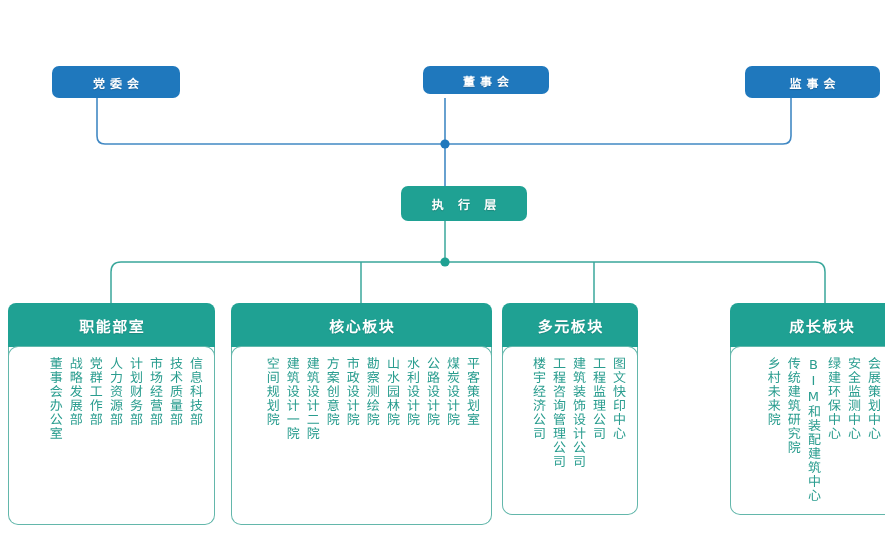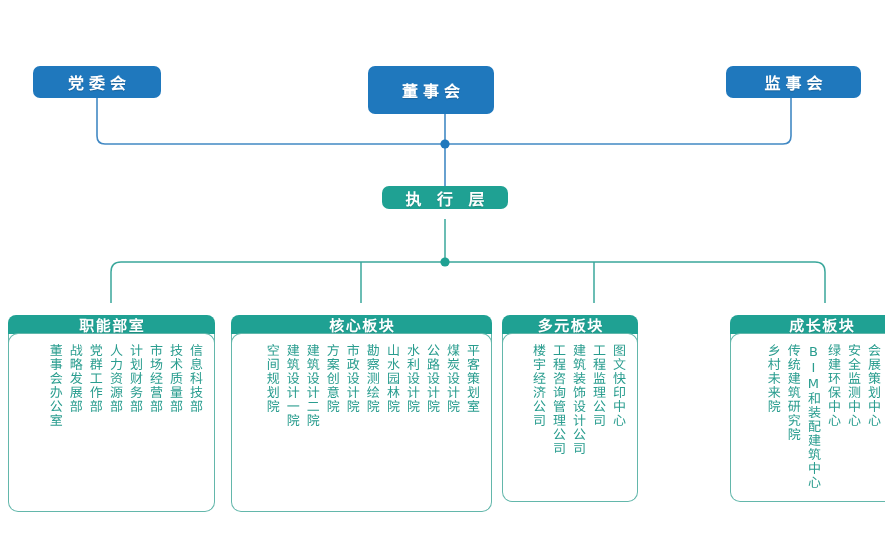--- a/index.html
+++ b/index.html
@@ -34,56 +34,56 @@
 
   
   .pill {
     position: absolute;
     box-sizing: border-box;
     border-radius: 7px;
     display: flex;
     align-items: center;
     justify-content: center;
     color: #ffffff;
-    font-size: 16px;
+    font-size: 12px;
     font-weight: 700;
     letter-spacing: 5px;
     text-indent: 5px;
     text-shadow: 0 1px 1px rgba(0,0,0,.18);
     white-space: nowrap;
+    margin-left: 19px;
   }
   .pill-blue { background: #1f78bd; }
   .pill-teal { background: #1fa193; }
 
   #box-party      { left: 33px;  top: 66px;  width: 128px; height: 32px; }
-  #box-board      { left: 368px; top: 66px;  width: 126px; height: 48px; }
+  #box-board      { left: 404px; top: 66px;  width: 126px; height: 28px; }
   #box-supervisor { left: 726px; top: 66px;  width: 135px; height: 32px; }
-  #box-exec       { left: 382px; top: 186px; width: 126px; height: 23px; }
+  #box-exec       { left: 382px; top: 186px; width: 126px; height: 35px; }
 
   
   .group {
     position: absolute;
     box-sizing: border-box;
   }
   .group-head {
     box-sizing: border-box;
-    height: 19px;
+    height: 44px;
     background: #1fa193;
     border-radius: 8px 8px 0 0;
     display: flex;
     align-items: center;
     justify-content: center;
     color: #ffffff;
     font-size: 15px;
     font-weight: 700;
     letter-spacing: 1.5px;
     text-indent: 1.5px;
     text-shadow: 0 1px 1px rgba(0,0,0,.15);
     white-space: nowrap;
-    margin-top: 12px;
   }
   .group-body {
     box-sizing: border-box;
     border: 1px solid #63b7ab;
     border-top: none;
     border-radius: 0 0 10px 10px;
     background: #ffffff;
     position: relative;
   }
   

